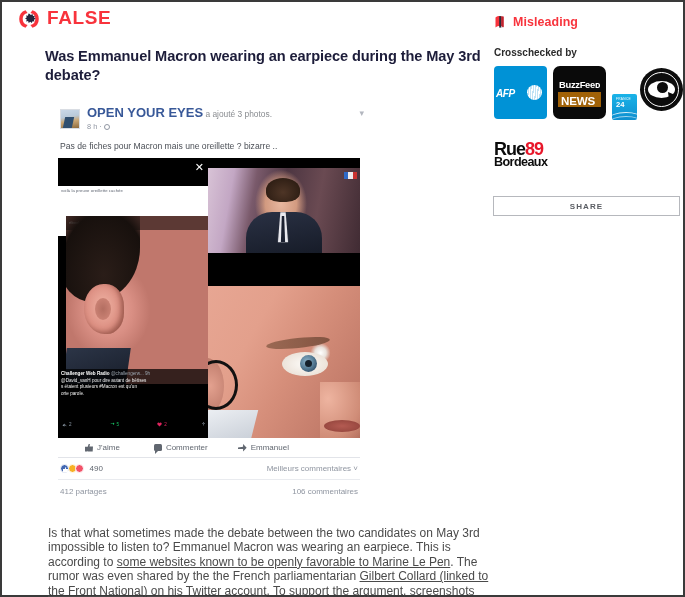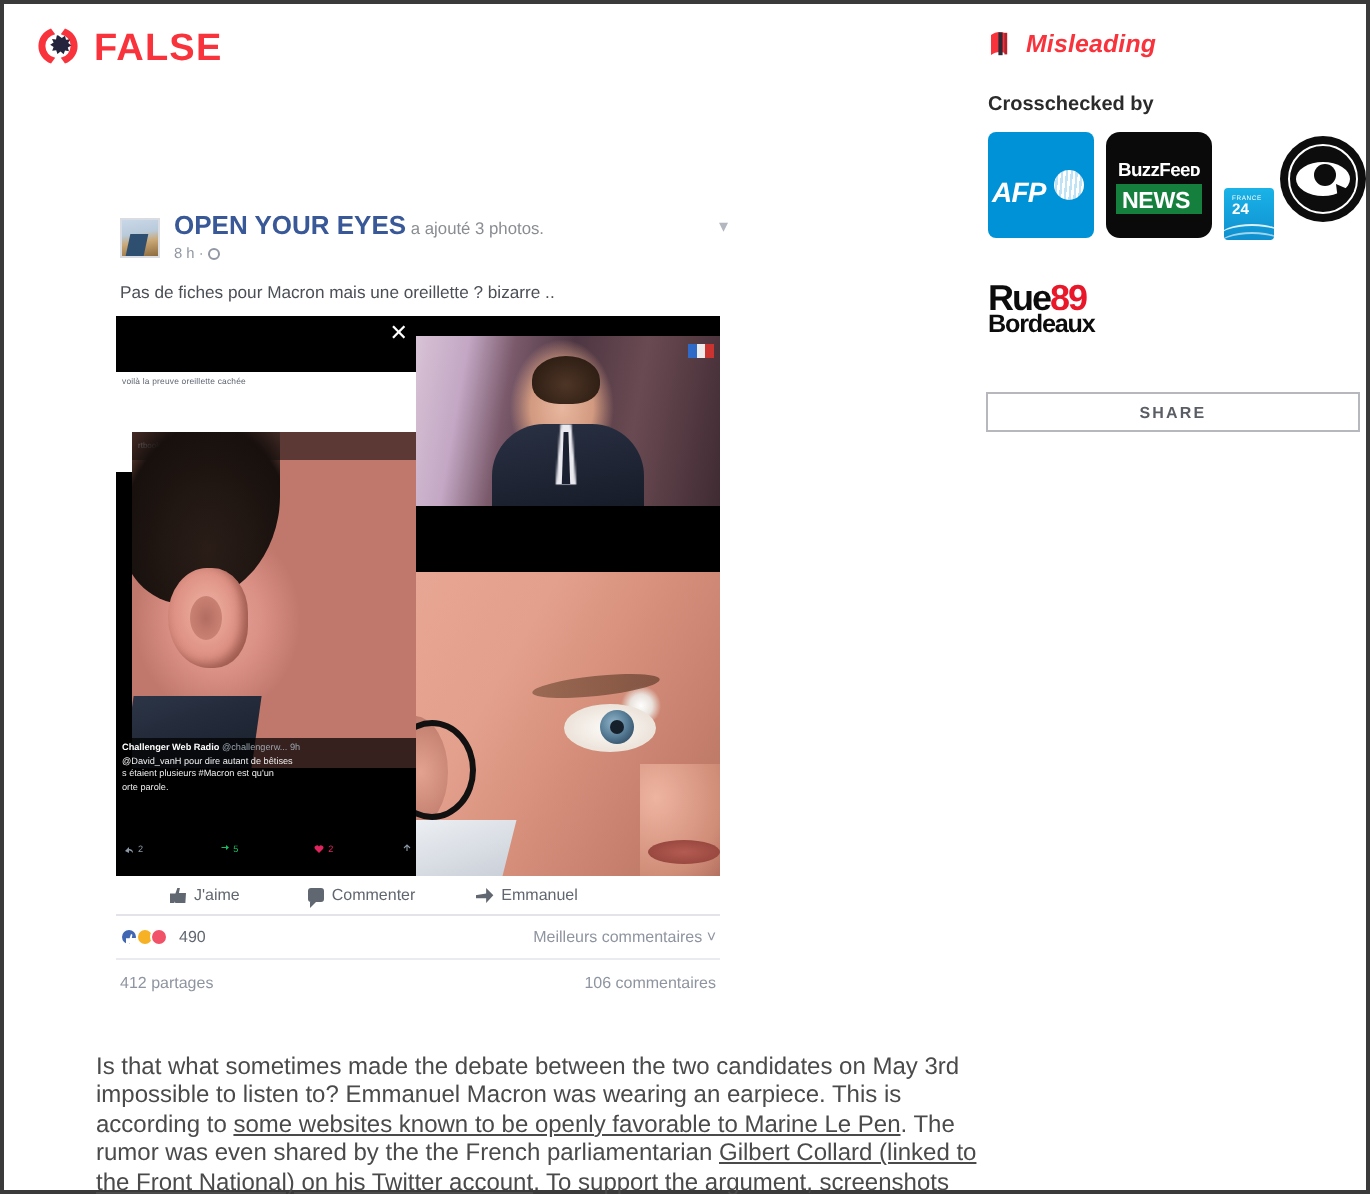--- a/index.html
+++ b/index.html
@@ -14,21 +14,21 @@
     border: 2px solid #3a3a3a;
     background: #ffffff;
   }
   
   .left-col {
     position: absolute;
     left: 10px; top: 6px;
     width: 478px; height: 585px;
   }
   .verdict-row {
-    display: flex; align-items: flex-end; gap: 7px;
+    display: flex; align-items: flex-start; gap: 7px;
     height: 26px; margin-left: 6px;
   }
   .verdict-icon { width: 22px; height: 22px; position: relative; flex: 0 0 auto; }
   .verdict-label {
     color: #f8333c; font-size: 19px; font-weight: bold;
     letter-spacing: 0.6px; line-height: 1;
   }
   .claim-title {
     margin: 13px 0 0 33px;
     width: 444px;
@@ -259,35 +259,35 @@
     position:absolute; left:36px; top:518px; width:444px;
     font-size:12px; line-height:14.4px; color:#4a4a4a;
   }
   .body-text a{color:#4a4a4a;text-decoration:underline;}
   
   .right-col{
     position:absolute; left:488px; top:6px; width:192px; height:585px;
   }
   .mis-row{display:flex;align-items:center;gap:6px;margin:5px 0 0 4px;height:18px;}
   .mis-icon{width:13px;height:15px;flex:0 0 auto;position:relative;}
-  .mis-label{color:#f8333c;font-size:12.4px;font-weight:bold;letter-spacing:.1px;font-style:italic;}
+  .mis-label{color:#f8333c;font-size:12.4px;font-weight:bold;letter-spacing:.1px;}
   .cc-label{margin:16px 0 0 4px;font-size:10px;font-weight:bold;color:#2b2b2b;}
   .logo-grid{position:relative;margin:8px 0 0 4px;height:58px;}
   .logo-afp{
     position:absolute;left:0;top:0;width:53px;height:53px;background:#0092d6;border-radius:4px;
     overflow:hidden;
   }
-  .logo-afp .txt{position:absolute;left:2px;top:22px;color:#fff;font-size:14px;font-weight:bold;font-style:italic;letter-spacing:-.4px;}
+  .logo-afp .txt{position:absolute;left:2px;top:22px;color:#fff;font-size:10px;font-weight:bold;font-style:italic;letter-spacing:-.4px;}
   .logo-afp .ball{position:absolute;right:5px;top:19px;width:15px;height:15px;border-radius:50%;
     background: repeating-linear-gradient(95deg,#ffffff 0 1.2px,#bfe2f5 1.2px 2.4px);}
   .logo-bf{
     position:absolute;left:59px;top:0;width:53px;height:53px;background:#0a0a0a;border-radius:7px;
   }
   .logo-bf .bz{position:absolute;left:6px;top:13px;color:#fff;font-size:9.4px;font-weight:bold;letter-spacing:-.3px;}
-  .logo-bf .nw{position:absolute;left:5px;top:26px;width:43px;height:15px;background:#15803d;}
+  .logo-bf .nw{position:absolute;left:5px;top:26px;width:43px;height:15px;background:#a16207;}
   .logo-bf .nw span{position:absolute;left:3px;top:1.5px;color:#fff;font-size:11.6px;font-weight:bold;letter-spacing:-.2px;}
   .logo-f24{
     position:absolute;left:118px;top:28px;width:25px;height:26px;border-radius:2px;
     background: linear-gradient(180deg,#1ab3e8 0%,#0f8fcf 100%);
     overflow:hidden;
   }
   .logo-f24 .f1{position:absolute;left:4px;top:3px;color:#fff;font-size:3.2px;letter-spacing:.3px;}
   .logo-f24 .f2{position:absolute;left:4px;top:7px;color:#fff;font-size:7.6px;font-weight:bold;line-height:8px;}
   .logo-f24 .wave{position:absolute;left:-3px;bottom:-6px;width:34px;height:14px;border-radius:50%;
     border-top:1.4px solid rgba(255,255,255,.85);}
@@ -327,20 +327,21 @@
       <span class="verdict-icon">
         <svg width="22" height="22" viewBox="0 0 22 22">
           <path d="M7.5 2.2 A9.3 9.3 0 0 0 7.5 19.8 L9.6 16.9 A6 6 0 0 1 9.6 5.1 Z" fill="#f8333c"></path>
           <path d="M14.5 2.2 A9.3 9.3 0 0 1 14.5 19.8 L12.4 16.9 A6 6 0 0 0 12.4 5.1 Z" fill="#f8333c"></path>
           <path d="M11 5.6 l1.9 1.4 1.6-1.1 .5 2 2-.2-.9 1.8 1.6 1.2-1.8 1 .6 1.9-2-.4-.7 1.9-1.5-1.3-1.6 1.2-.6-1.9-2 .3.7-1.9-1.7-1.1 1.7-1.1-.8-1.8 2 .2.4-2z" fill="#24243c"></path>
         </svg>
       </span>
       <span class="verdict-label">FALSE</span>
     </div>
 
+    <h1 class="claim-title">Was Emmanuel Macron wearing an earpiece during the May 3rd debate?</h1>
 
     <div class="fb-post">
 
       <div class="fb-head">
         <span class="fb-avatar"></span>
         <span class="fb-headtext">
           <div class="fb-name-line">
             <span class="fb-name">OPEN YOUR EYES</span><span> a ajouté 3 photos.</span>
           </div>
           <div class="fb-meta">

